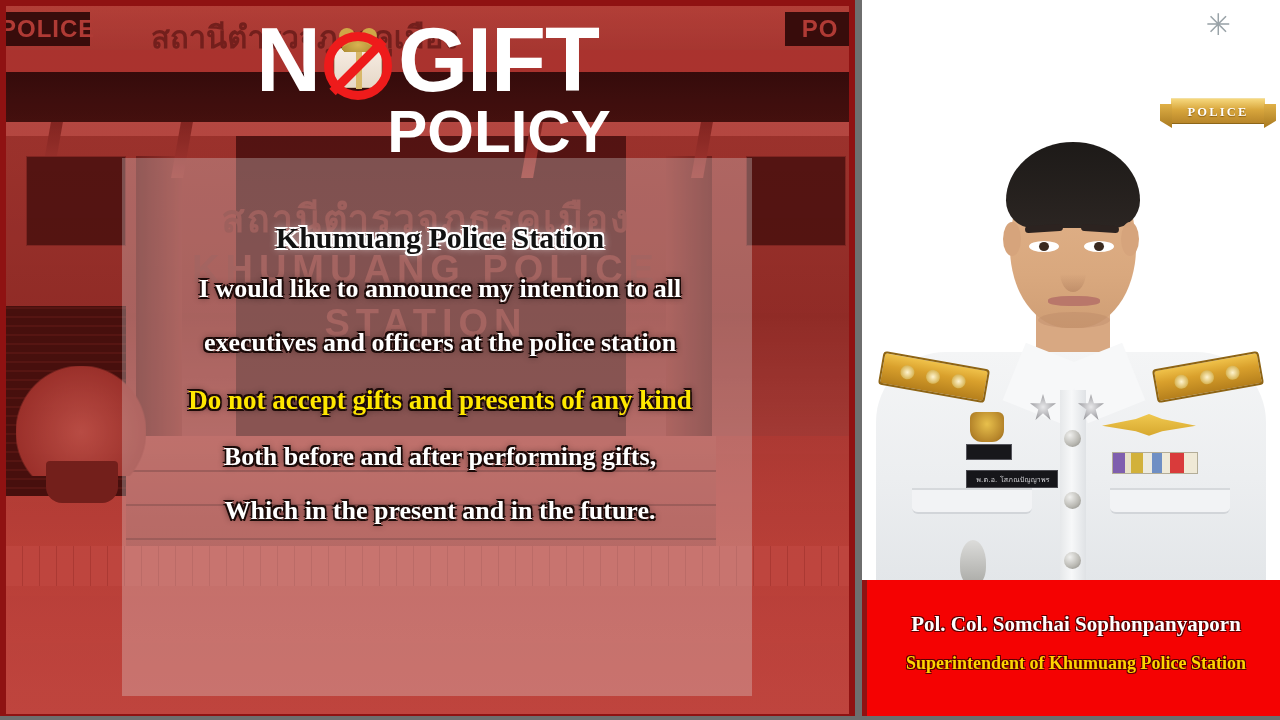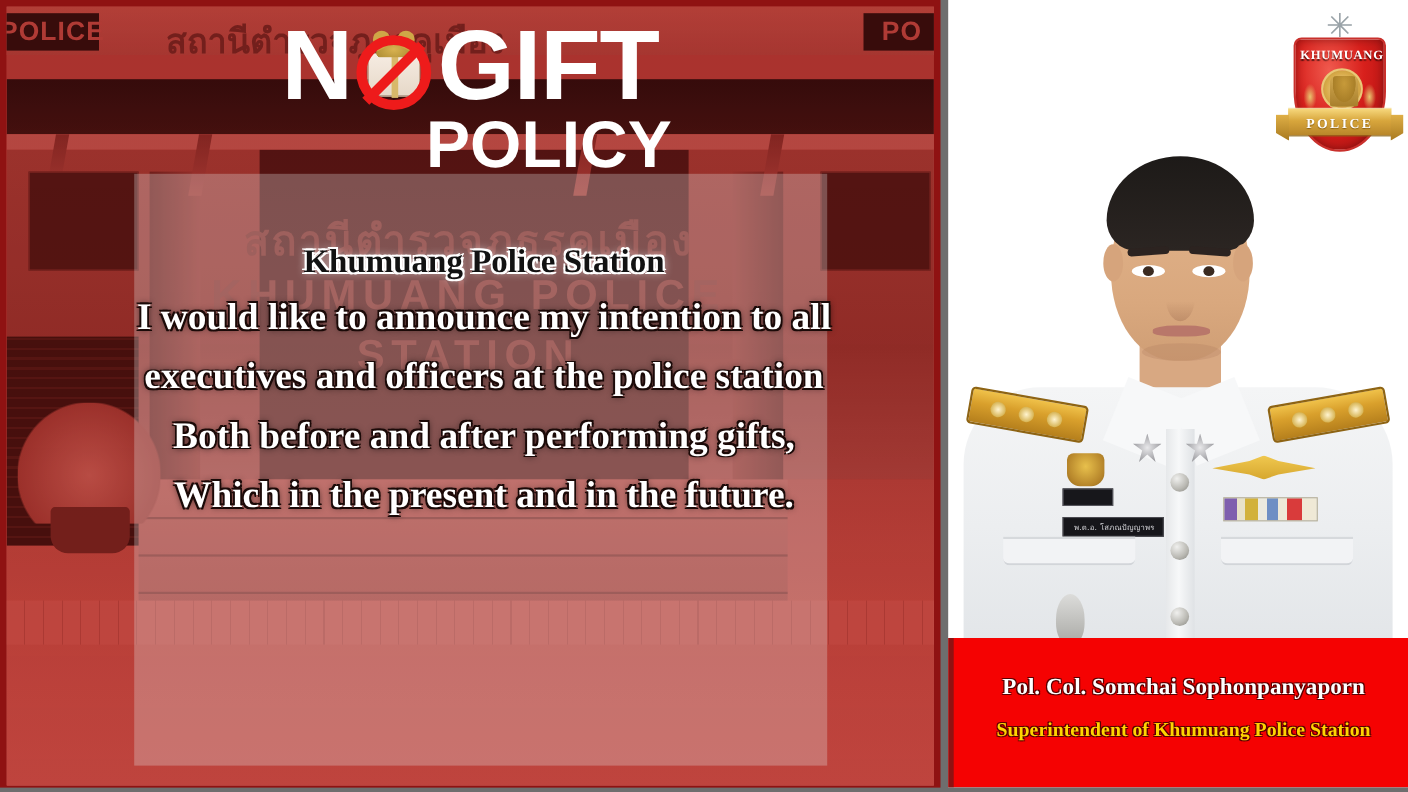--- a/index.html
+++ b/index.html
@@ -138,21 +138,21 @@
     z-index:5;
   }
 
   
   #body-stack {
     position:absolute; left:110px; top:214px; width:660px; z-index:7;
     text-align:center;
   }
   .ln {
     font-family:"Liberation Serif", serif; font-weight:bold;
-    color:#ffffff; font-size:34px; line-height:54px;
+    color:#ffffff; font-size:26px; line-height:54px;
     text-shadow:
       -1.6px -1.6px 0 #1b0a08, 1.6px -1.6px 0 #1b0a08,
       -1.6px  1.6px 0 #1b0a08, 1.6px  1.6px 0 #1b0a08,
        0 0 7px rgba(0,0,0,0.85);
     white-space:nowrap;
   }
   .ln.title {
     font-size:30px; color:#121212; line-height:48px;
     text-shadow:
       -1.8px -1.8px 0 #ffffff, 1.8px -1.8px 0 #ffffff,
@@ -409,20 +409,21 @@
       </div>
       <div id="line-policy">
         <span class="hdr-mid">POLICY</span>
       </div>
     </div>
 
     <div id="body-stack">
       <div class="ln title">Khumuang  Police  Station</div>
       <div class="ln">I would like to announce my intention to all</div>
       <div class="ln">executives and officers at the police station</div>
+      <div class="ln hl sp">Do not accept gifts and presents of any kind</div>
       <div class="ln">Both before and after performing gifts,</div>
       <div class="ln">Which in the present and in the future.</div>
     </div>
   </div>
 
   <div id="right-panel">
 
     <div id="portrait">
       <div id="p-neck"></div>
       <div id="p-head"></div>
@@ -469,30 +470,20 @@
       </div>
       <div id="p-flap-l"></div>
       <div id="p-flap-r"></div>
       <div id="p-pocket-l"></div>
       <div id="p-pocket-r"></div>
       <div id="p-medal"></div>
     </div>
 
     <div id="badge">
       <div id="badge-star">✳</div>
-      <div id="badge-shield">
-        <div id="badge-khumuang">KHUMUANG</div>
-        <div class="badge-orn" id="orn-l"></div>
-        <div class="badge-orn" id="orn-r"></div>
-        <div id="badge-crest-ring">
-          <div id="badge-crest"></div>
-        </div>
-        <div id="badge-K">K</div>
-        <div id="badge-M">M</div>
-      </div>
       <div id="badge-ribbon">POLICE</div>
     </div>
 
     <div id="nameplate">
       <div id="officer-name">Pol. Col. Somchai Sophonpanyaporn</div>
       <div id="officer-title">Superintendent of Khumuang Police Station</div>
     </div>
   </div>
 
   <div id="bottom-edge"></div>

